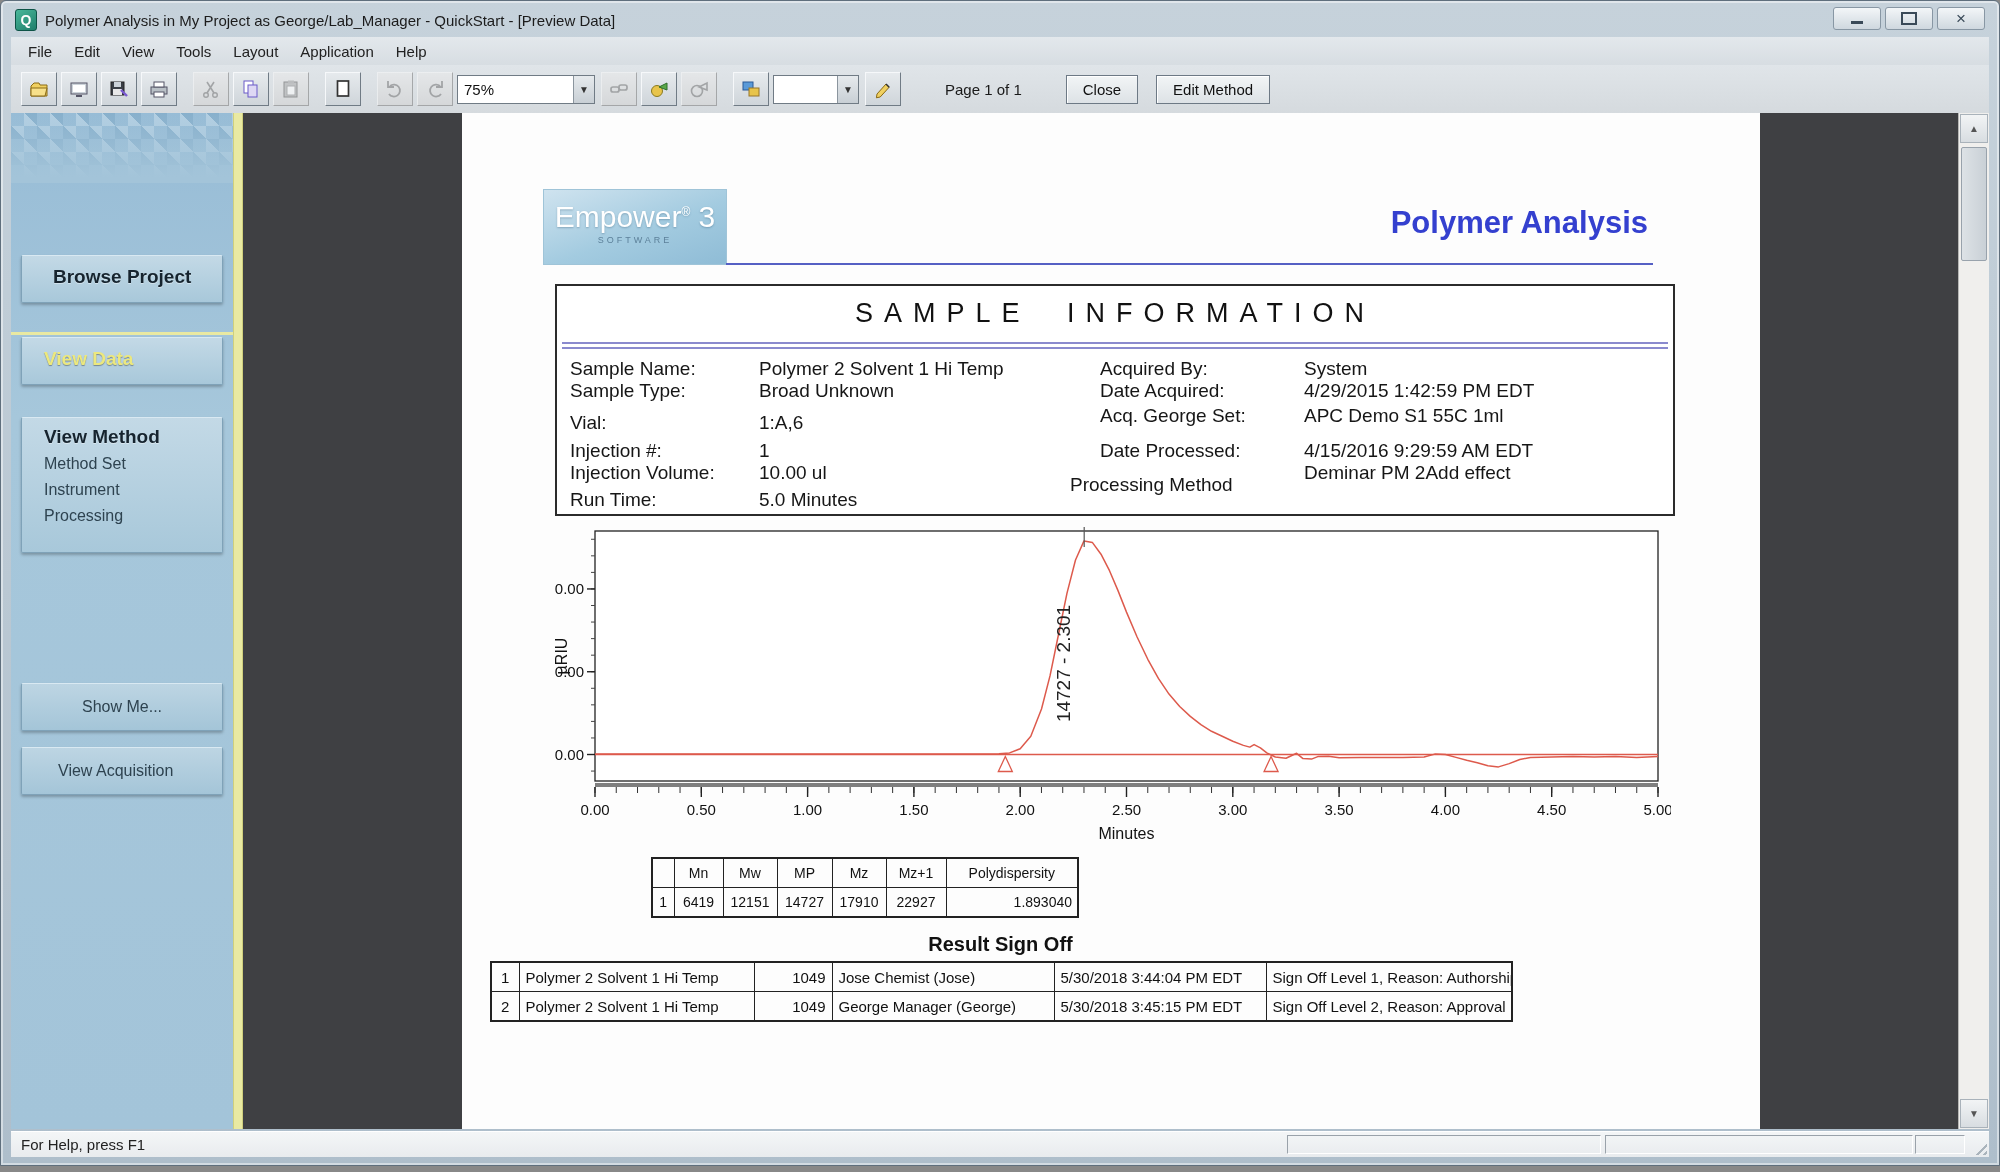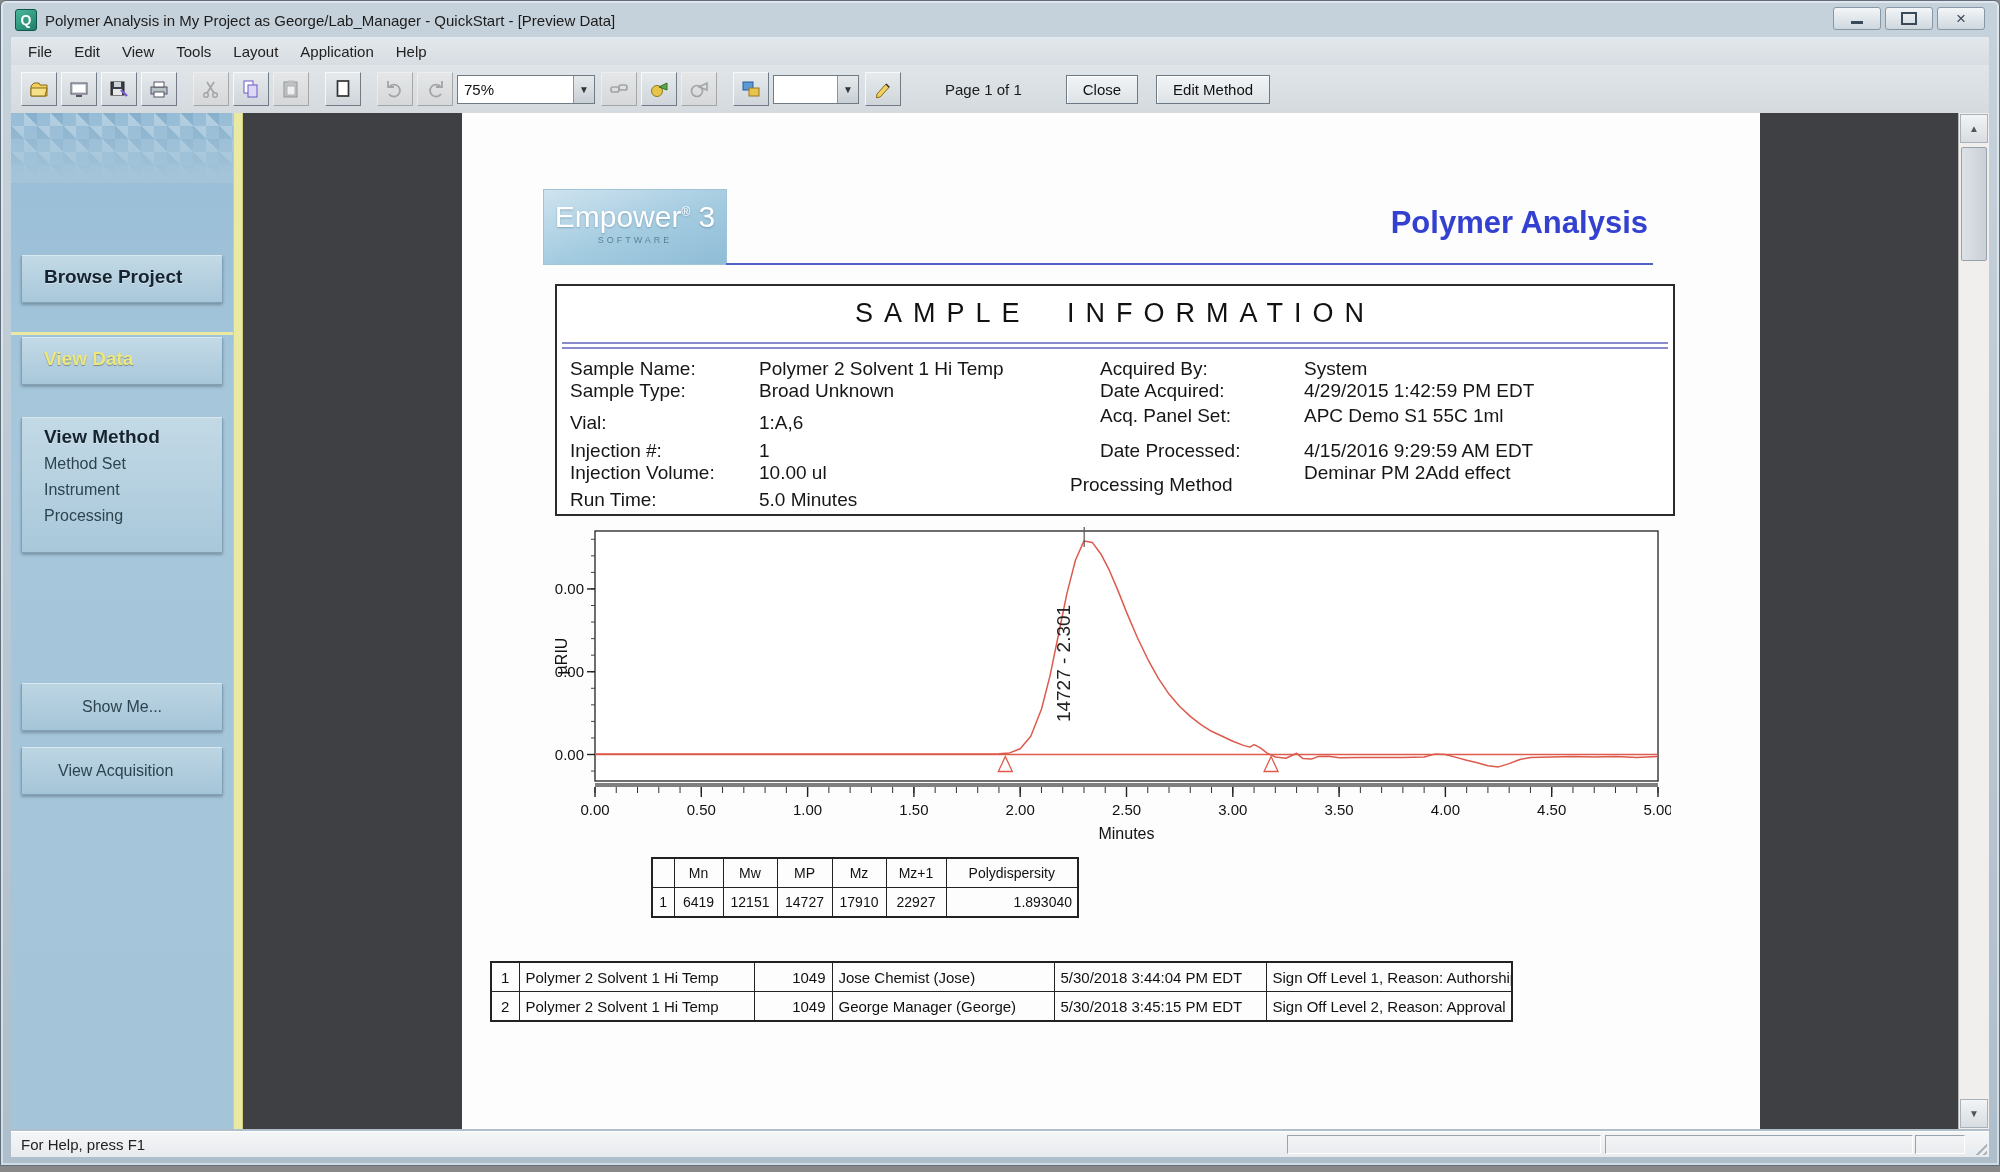--- a/index.html
+++ b/index.html
@@ -242,21 +242,21 @@
           </svg>
       </div>
       <div class="page-ind">Page 1 of 1</div>
       <div class="cmd-btn">Close</div>
       <div class="cmd-btn">Edit Method</div>
     </div>
 
     <div class="main">
 
       <div class="sidebar">
-        <div class="side-panel" style="top:142px;height:46px;">
+        <div class="side-panel" style="top:142px;height:46px;padding-left:9px;">
           <div class="side-title" style="padding-top:10px;">Browse Project</div>
         </div>
         <div class="yellow-hr" style="top:219px;"></div>
         <div class="side-panel" style="top:224px;height:46px;">
           <div class="side-title active" style="padding-top:10px;">View Data</div>
         </div>
         <div class="side-panel" style="top:304px;height:134px;">
           <div class="side-title">View Method</div>
           <div class="side-item">Method Set</div>
           <div class="side-item">Instrument</div>
@@ -297,21 +297,21 @@
             <div class="fld" style="left:202px;top:154px;">1</div>
             <div class="fld" style="left:13px;top:176px;">Injection Volume:</div>
             <div class="fld" style="left:202px;top:176px;">10.00 ul</div>
             <div class="fld" style="left:13px;top:203px;">Run Time:</div>
             <div class="fld" style="left:202px;top:203px;">5.0 Minutes</div>
 
             <div class="fld" style="left:543px;top:72px;">Acquired By:</div>
             <div class="fld" style="left:747px;top:72px;">System</div>
             <div class="fld" style="left:543px;top:94px;">Date Acquired:</div>
             <div class="fld" style="left:747px;top:94px;">4/29/2015 1:42:59 PM EDT</div>
-            <div class="fld" style="left:543px;top:119px;">Acq. Panel Set:</div>
+            <div class="fld" style="left:543px;top:119px;">Acq. George Set:</div>
             <div class="fld" style="left:747px;top:119px;">APC Demo S1 55C 1ml</div>
             <div class="fld" style="left:543px;top:154px;">Date Processed:</div>
             <div class="fld" style="left:747px;top:154px;">4/15/2016 9:29:59 AM EDT</div>
             <div class="fld" style="left:513px;top:176px;margin-top:12px;">Processing Method</div>
             <div class="fld" style="left:747px;top:176px;">Deminar PM 2Add effect</div>
           </div>
 
           <div class="chart-wrap">
             <svg id="chrom-svg" width="1116" height="332">
                 <rect x="40" y="12" width="1063" height="250" fill="#ffffff" stroke="#222" stroke-width="1.3"></rect>
@@ -446,20 +446,21 @@
               <td>6419</td>
               <td>12151</td>
               <td>14727</td>
               <td>17910</td>
               <td>22927</td>
               <td class="r">1.893040</td>
             </tr>
           </tbody>
             </table>
 
+          <div class="soff-title">Result Sign Off</div>
           <table class="soff">
             <colgroup>
                 <col style="width:28px">
                 <col style="width:235px">
                 <col style="width:78px">
                 <col style="width:222px">
                 <col style="width:212px">
                 <col style="width:246px">
               </colgroup>
             <tbody>

